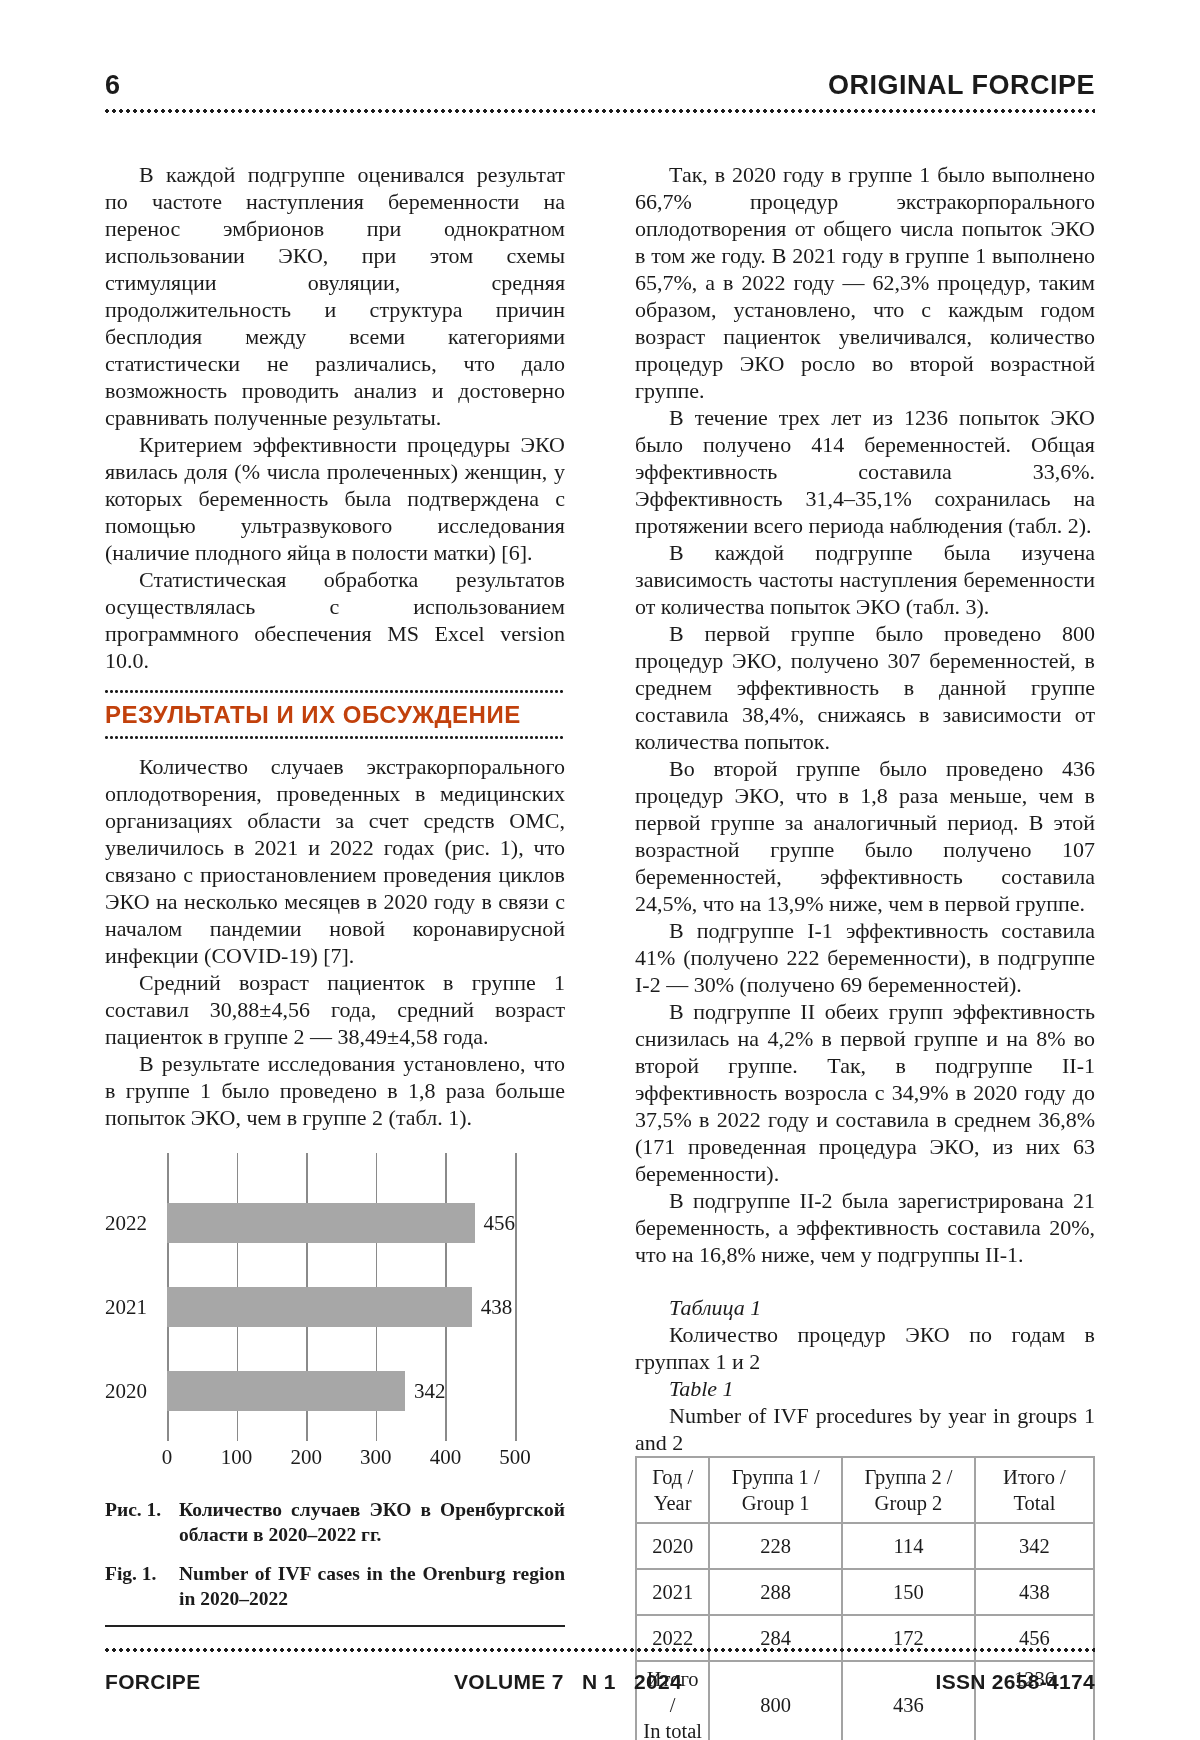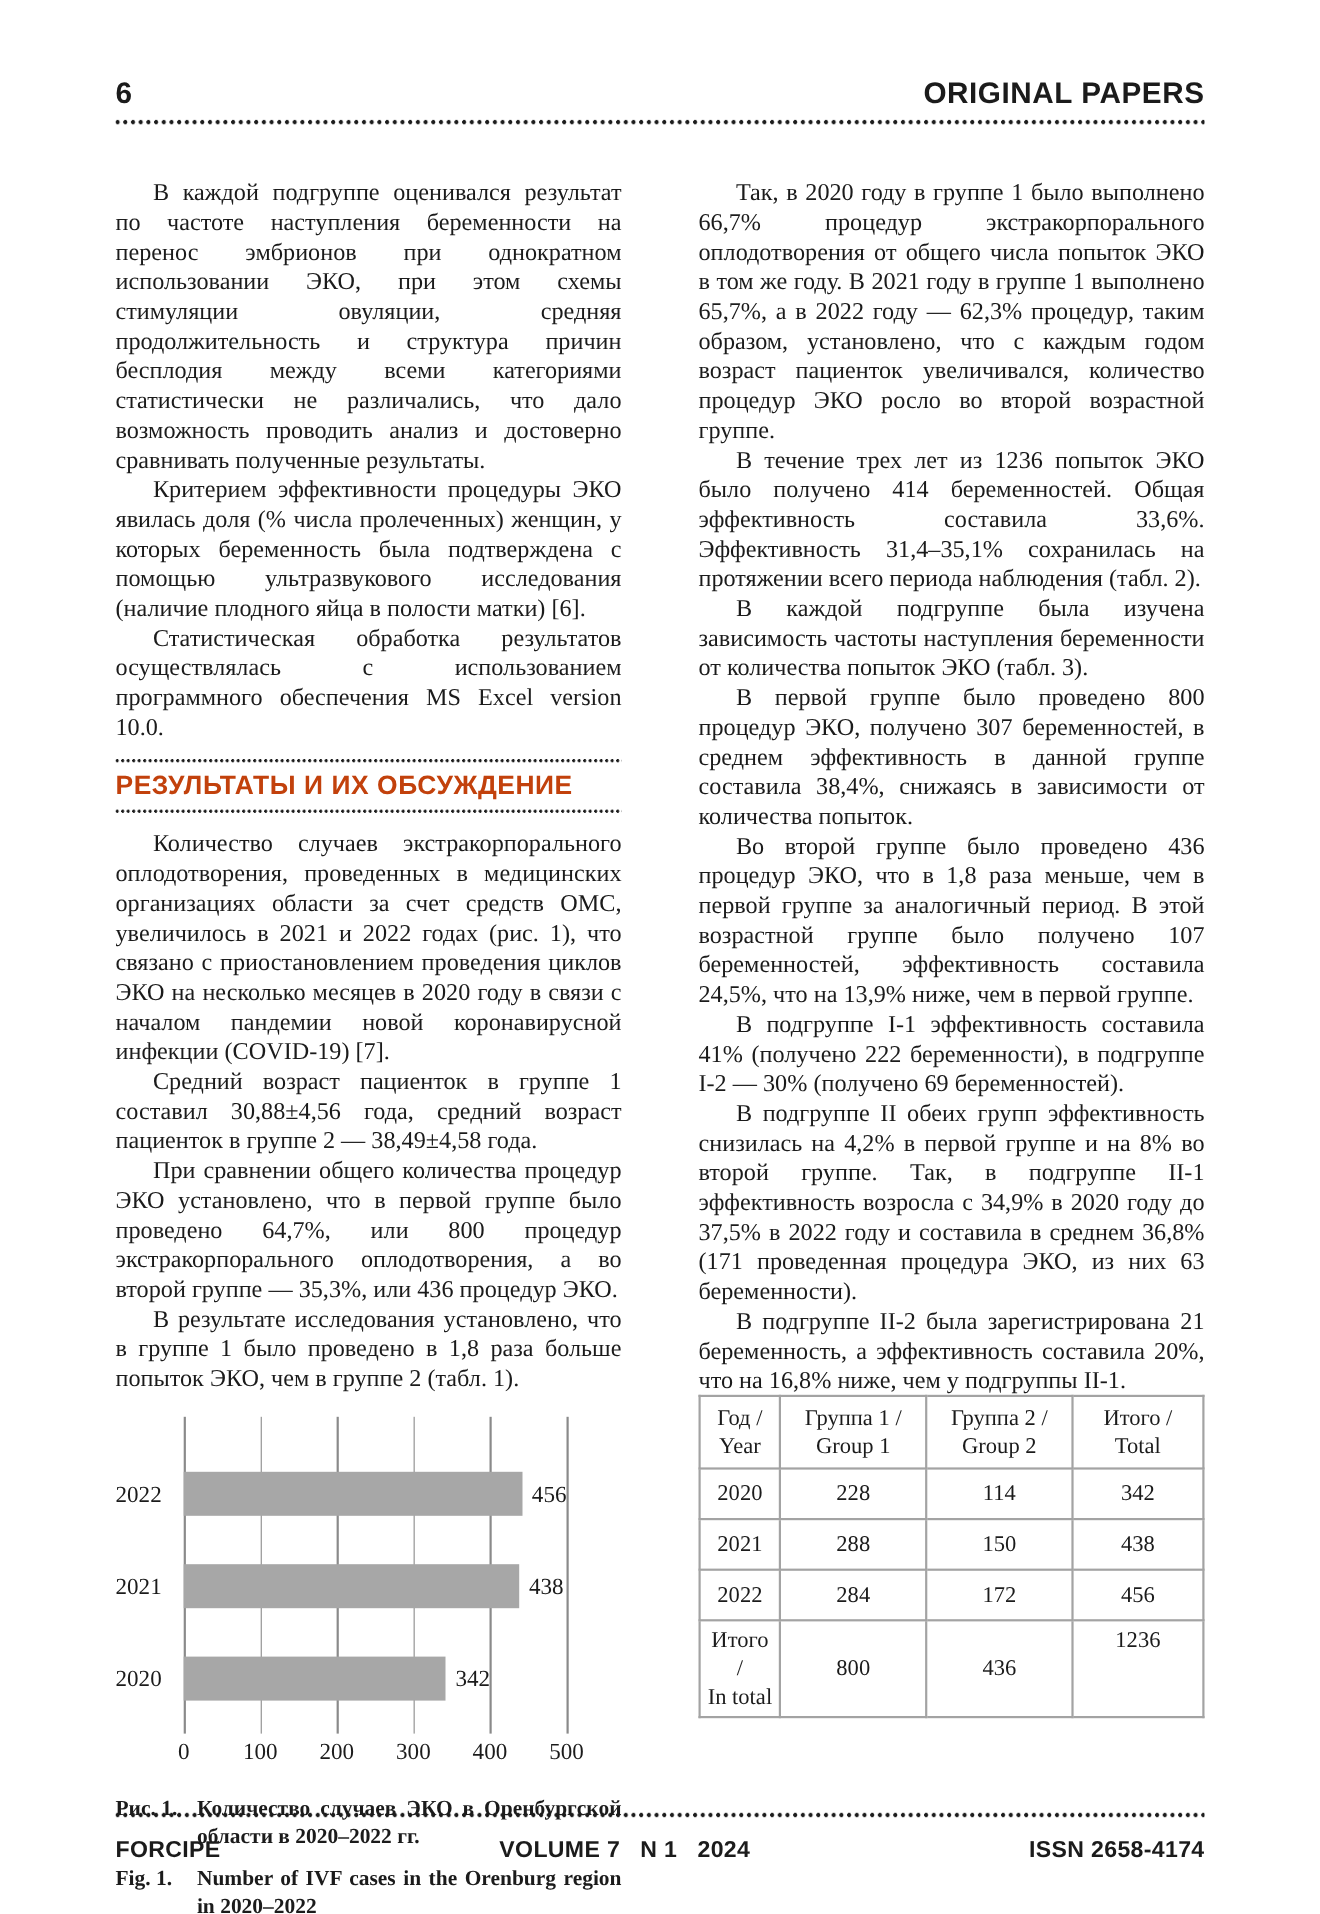--- a/index.html
+++ b/index.html
@@ -70,40 +70,39 @@
   .footer-row{display:flex;justify-content:space-between;align-items:baseline;margin-top:18px;
     font-family:"Liberation Sans", sans-serif;font-weight:bold;font-size:21px;letter-spacing:.3px;white-space:pre;}
 </style>
 </head>
 <body>
 
 <div class="page">
 
   <div class="page-header">
     <span>6</span>
-    <span>ORIGINAL PAPERS</span>
+    <span>ORIGINAL FORCIPE</span>
   </div>
   <div class="dots"></div>
 
   <div class="columns">
 
     <div class="col">
       <p>В каждой подгруппе оценивался результат по частоте наступления беременности на перенос эмбрионов при однократном использовании ЭКО, при этом схемы стимуляции овуляции, средняя продолжительность и структура причин бесплодия между всеми категориями статистически не различались, что дало возможность проводить анализ и достоверно сравнивать полученные результаты.</p>
       <p>Критерием эффективности процедуры ЭКО явилась доля (% числа пролеченных) женщин, у которых беременность была подтверждена с помощью ультразвукового исследования (наличие плодного яйца в полости матки) [6].</p>
       <p>Статистическая обработка результатов осуществлялась с использованием программного обеспечения MS Excel version 10.0.</p>
 
       <div class="section-heading">
         <div class="dots thin"></div>
         <h2>РЕЗУЛЬТАТЫ И ИХ ОБСУЖДЕНИЕ</h2>
         <div class="dots thin"></div>
       </div>
 
       <p>Количество случаев экстракорпорального оплодотворения, проведенных в медицинских организациях области за счет средств ОМС, увеличилось в 2021 и 2022 годах (рис. 1), что связано с приостановлением проведения циклов ЭКО на несколько месяцев в 2020 году в связи с началом пандемии новой коронавирусной инфекции (COVID-19) [7].</p>
       <p>Средний возраст пациенток в группе 1 составил 30,88±4,56 года, средний возраст пациенток в группе 2 — 38,49±4,58 года.</p>
-      <p>При сравнении общего количества процедур ЭКО установлено, что в первой группе было проведено 64,7%, или 800 процедур экстракорпорального оплодотворения, а во второй группе — 35,3%, или 436 процедур ЭКО.</p>
       <p>В результате исследования установлено, что в группе 1 было проведено в 1,8 раза больше попыток ЭКО, чем в группе 2 (табл. 1).</p>
 
       <div class="chart">
         <div class="chart-body">
           <div class="ylabels">
             <div class="ylabel">2022</div>
             <div class="ylabel">2021</div>
             <div class="ylabel">2020</div>
           </div>
           <div class="plotarea">
@@ -153,20 +152,26 @@
     <div class="col">
       <p>Так, в 2020 году в группе 1 было выполнено 66,7% процедур экстракорпорального оплодотворения от общего числа попыток ЭКО в том же году. В 2021 году в группе 1 выполнено 65,7%, а в 2022 году — 62,3% процедур, таким образом, установлено, что с каждым годом возраст пациенток увеличивался, количество процедур ЭКО росло во второй возрастной группе.</p>
       <p>В течение трех лет из 1236 попыток ЭКО было получено 414 беременностей. Общая эффективность составила 33,6%. Эффективность 31,4–35,1% сохранилась на протяжении всего периода наблюдения (табл. 2).</p>
       <p>В каждой подгруппе была изучена зависимость частоты наступления беременности от количества попыток ЭКО (табл. 3).</p>
       <p>В первой группе было проведено 800 процедур ЭКО, получено 307 беременностей, в среднем эффективность в данной группе составила 38,4%, снижаясь в зависимости от количества попыток.</p>
       <p>Во второй группе было проведено 436 процедур ЭКО, что в 1,8 раза меньше, чем в первой группе за аналогичный период. В этой возрастной группе было получено 107 беременностей, эффективность составила 24,5%, что на 13,9% ниже, чем в первой группе.</p>
       <p>В подгруппе I-1 эффективность составила 41% (получено 222 беременности), в подгруппе I-2 — 30% (получено 69 беременностей).</p>
       <p>В подгруппе II обеих групп эффективность снизилась на 4,2% в первой группе и на 8% во второй группе. Так, в подгруппе II-1 эффективность возросла с 34,9% в 2020 году до 37,5% в 2022 году и составила в среднем 36,8% (171 проведенная процедура ЭКО, из них 63 беременности).</p>
       <p>В подгруппе II-2 была зарегистрирована 21 беременность, а эффективность составила 20%, что на 16,8% ниже, чем у подгруппы II-1.</p>
 
+      <div class="tbl-captions">
+        <p class="tbl-cap-num">Таблица 1</p>
+        <p class="tbl-cap-title">Количество процедур ЭКО по годам в группах 1 и 2</p>
+        <p class="tbl-cap-num">Table 1</p>
+        <p class="tbl-cap-title">Number of IVF procedures by year in groups 1 and 2</p>
+      </div>
 
       <table class="ivf">
         <colgroup>
           <col style="width:16%">
             <col style="width:29%">
             <col style="width:29%">
             <col style="width:26%">
         </colgroup>
         <thead>
           <tr>

